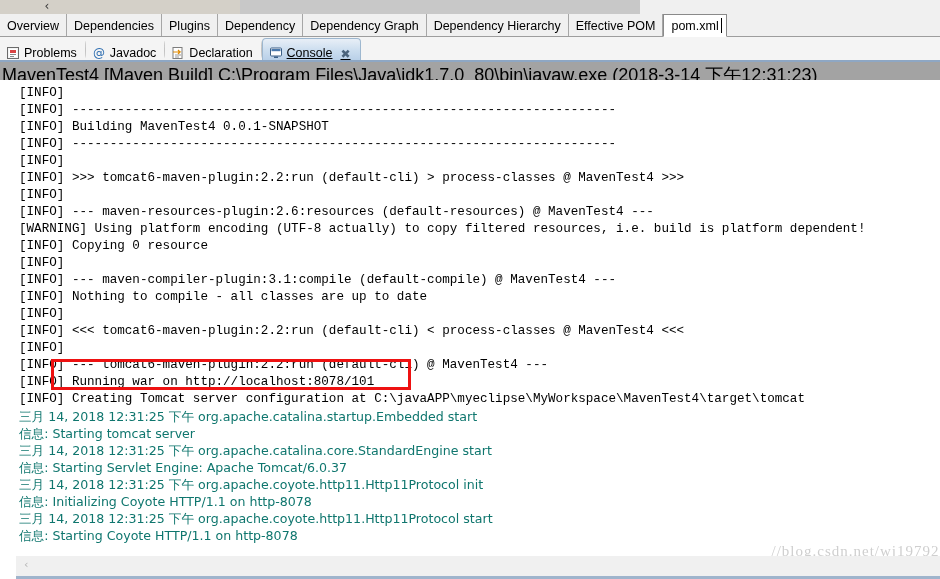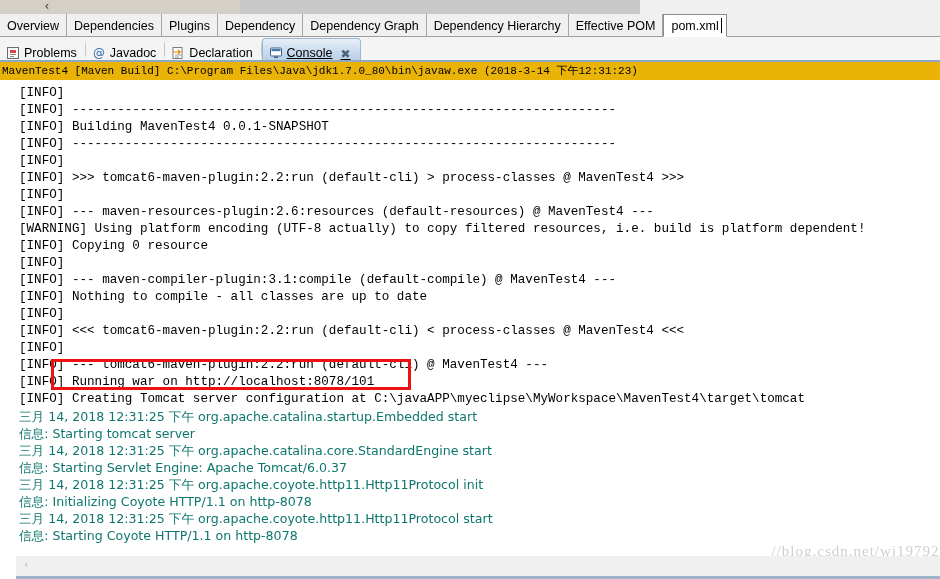--- a/index.html
+++ b/index.html
@@ -146,23 +146,23 @@
     margin-left: 4px;
     font-size: 12px;
     color: #4b647d;
     font-family: "DejaVu Sans", sans-serif;
     line-height: 1;
   }
 
   
   .console-head {
     height: 17px;
-    background: #eab308;
-    font-family: Liberation Mono, monospace;
-    font-size: 11px;
+    background: #a3a3a3;
+    font-family: Liberation Sans, sans-serif;
+    font-size: 18px;
     color: #000;
     padding: 1px 0 0 2px;
     white-space: nowrap;
     overflow: hidden;
   }
 
   
   .console-body {
     position: absolute;
     left: 0;

